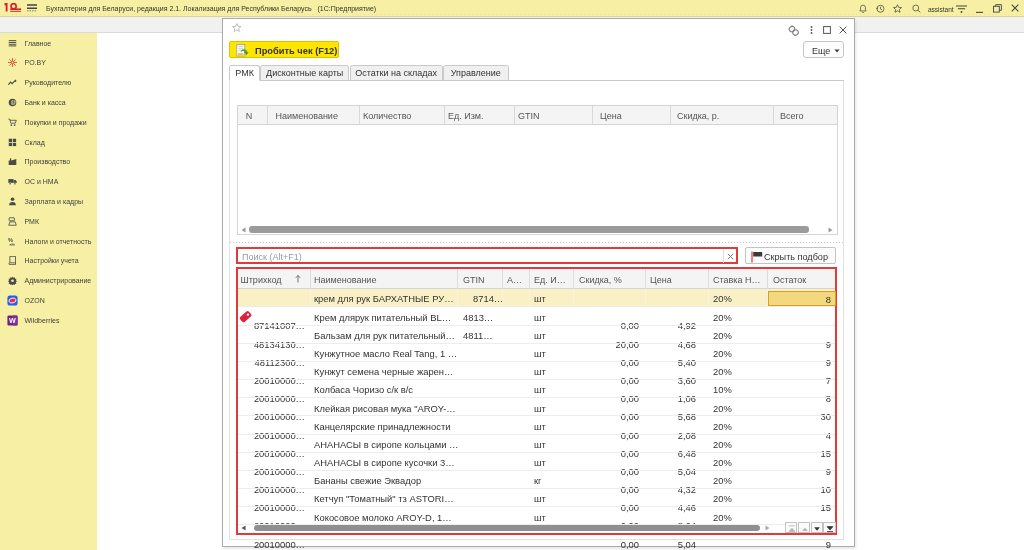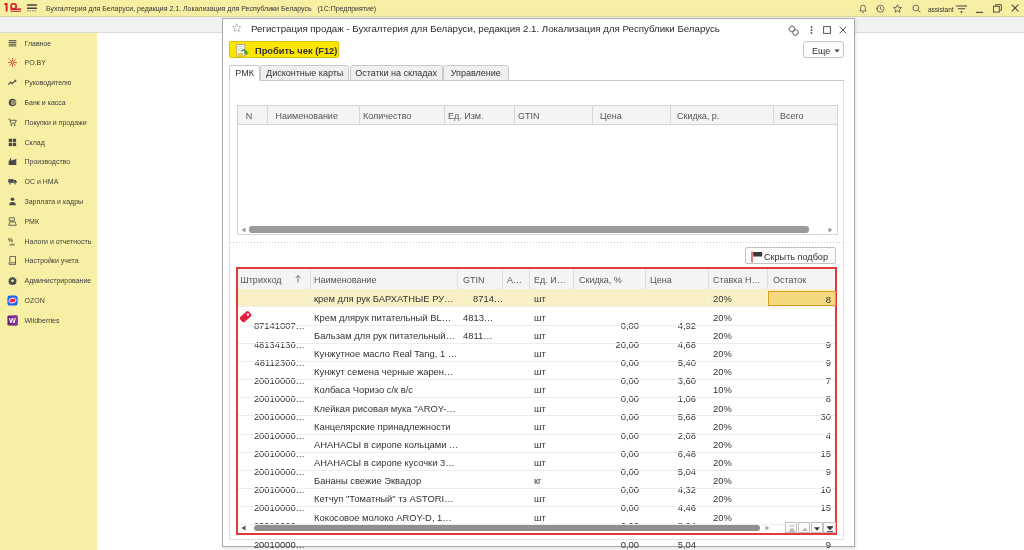--- a/index.html
+++ b/index.html
@@ -31,21 +31,21 @@
 #t1 .vsep{position:absolute;top:0;height:19px;width:1px;background:#D9D9D9;}
 .hsb{position:absolute;height:7px;border-radius:3px;background:#9B9B9B;}
 #dots{position:absolute;left:8px;top:224px;width:614px;height:1px;
 background-image:repeating-linear-gradient(to right,#C9C9C9 0 1px,transparent 1px 3px);}
 #search{position:absolute;left:14px;top:228.5px;width:502px;height:17px;border:2px solid #E03A3A;background:#fff;}
 #search span{position:absolute;left:4px;top:3.5px;font-size:9px;color:#9A9A9A;}
 #hidebtn{position:absolute;left:523px;top:228.5px;width:91px;height:17px;background:#FBFBFB;border:1px solid #C3C3C3;border-radius:2px;}
 #hidebtn span{position:absolute;left:18px;top:4px;font-size:9.1px;color:#333;white-space:nowrap;}
 #t2{position:absolute;left:14px;top:249px;width:601px;height:268px;border:2px solid #E03A3A;background:#fff;}
 
-#t2 .hd2{position:absolute;left:0;top:0;width:597px;height:36px;background:#F4F4F4;border-bottom:1px solid #D4D4D4;padding-left:35px;}
+#t2 .hd2{position:absolute;left:0;top:0;width:597px;height:20px;background:#F4F4F4;border-bottom:1px solid #D4D4D4;padding-left:35px;}
 #t2 .hd2 span{position:absolute;top:5.5px;font-size:9px;color:#555;white-space:nowrap;}
 .v2{position:absolute;top:0;width:1px;background:#DEDEDE;}
 .row{position:absolute;left:0;width:597px;height:18.17px;border-bottom:1px solid #EDEDED;font-size:9.4px;color:#333;}
 .row div{position:absolute;top:4.2px;white-space:nowrap;}
 .r{text-align:right;margin-top:27px;}
 #curcell{position:absolute;background:#F3D87E;border:2px solid #D5A021;}
 .sbtn{position:absolute;width:12.2px;height:11px;background:#FBFBFB;border:1px solid #C2C2C2;}
 .sbtn svg{position:absolute;left:0.6px;top:1px;}
 </style></head><body>
 <div id="topbar">
@@ -201,21 +201,20 @@
         <rect x="6.5" y="0.5" width="6" height="12" rx="1.5" fill="#822F97"></rect>
         <text x="2.4" y="9.8" font-size="8.5" font-weight="bold" fill="#fff" font-family="Liberation Sans">W</text>
       </svg>
       <span>Wildberries</span>
     </div>
   </div>
 <div id="win">
     <svg class="abs" style="left:9.5px;top:5px" width="9.5" height="9.5" viewBox="0 0 13 13">
       <path d="M6.5 0.8 L8.1 4.5 12.2 4.9 9.1 7.6 10 11.6 6.5 9.5 3 11.6 3.9 7.6 0.8 4.9 4.9 4.5 Z" fill="none" stroke="#B5B5B5" stroke-width="1.2"></path>
     </svg>
-    <span class="wtitle">Регистрация продаж - Бухгалтерия для Беларуси, редакция 2.1. Локализация для Республики Беларусь</span>
     <svg class="abs" style="left:566px;top:6.5px" width="11.5" height="11.5" viewBox="0 0 12 12">
       <g transform="rotate(-45 6 6)" fill="none" stroke="#777" stroke-width="1.1">
         <rect x="3.2" y="0.8" width="5.6" height="5" rx="2.2"></rect>
         <rect x="3.2" y="6.2" width="5.6" height="5" rx="2.2"></rect>
       </g>
     </svg>
     <svg class="abs" style="left:588px;top:7.5px" width="3" height="8" viewBox="0 0 3 8">
       <circle cx="1.5" cy="1" r="0.9" fill="#555"></circle>
       <circle cx="1.5" cy="4" r="0.9" fill="#555"></circle>
       <circle cx="1.5" cy="7" r="0.9" fill="#555"></circle>
@@ -269,20 +268,27 @@
       <div class="vsep" style="left:535px"></div>
       <div class="hsb" style="left:11px;top:119.5px;width:560px;background:#9B9B9B"></div>
       <svg class="abs" style="left:3px;top:120.5px" width="5" height="6" viewBox="0 0 5 6">
         <path d="M4.5 0.5 L0.5 3 4.5 5.5 Z" fill="#999"></path>
       </svg>
       <svg class="abs" style="left:590px;top:120.5px" width="5" height="6" viewBox="0 0 5 6">
         <path d="M0.5 0.5 L4.5 3 0.5 5.5 Z" fill="#999"></path>
       </svg>
     </div>
     <div id="dots"></div>
+    <div id="search">
+      <span>Поиск (Alt+F1)</span>
+      <div style="position:absolute;left:485px;top:0;width:1px;height:14px;background:#DDD"></div>
+      <svg class="abs" style="left:489px;top:4px" width="7" height="7" viewBox="0 0 7 7">
+        <path d="M0.8 0.8 L6.2 6.2 M6.2 0.8 L0.8 6.2" stroke="#777" stroke-width="1"></path>
+      </svg>
+    </div>
     <div id="hidebtn">
       <svg class="abs" style="left:5px;top:3px" width="12" height="12" viewBox="0 0 12 12">
         <path d="M1 0.5 V11.5" stroke="#E05050" stroke-width="1.4"></path>
         <rect x="2.2" y="1" width="9" height="4.5" fill="#3a3a3a"></rect>
       </svg>
       <span>Скрыть подбор</span>
     </div>
     <div id="t2">
       <div class="hd2">
         <span style="left:2.5px">Штрихкод</span>

